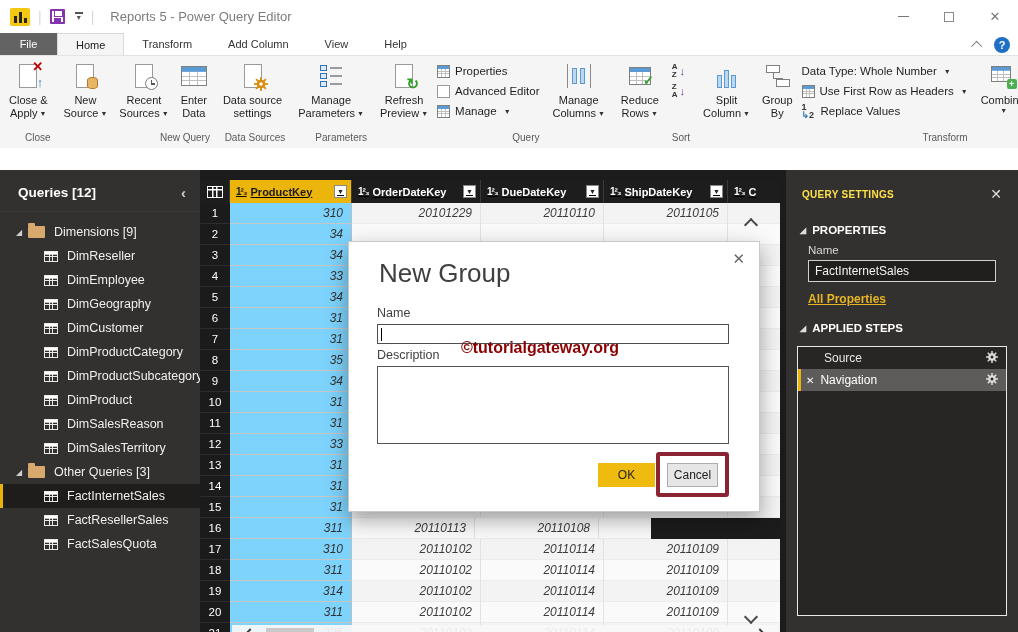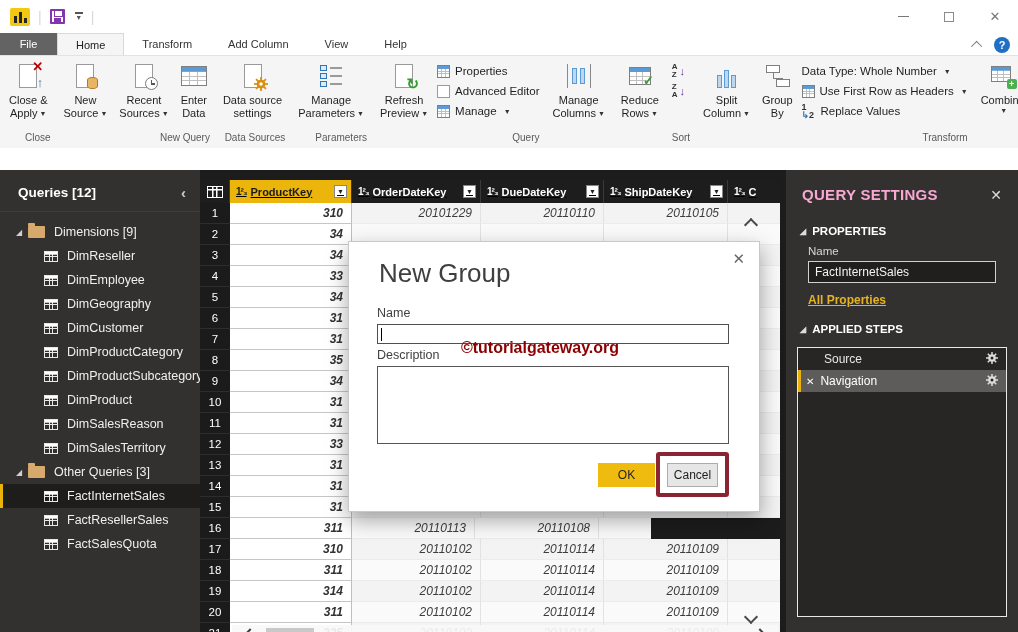--- a/index.html
+++ b/index.html
@@ -120,39 +120,39 @@
   .hc.corner { width:30px; justify-content:center; padding:0; }
   .corner-g { width:16px; height:12px; border:1px solid #fff; background:
       linear-gradient(#fff,#fff) 0 30%/100% 1.5px no-repeat,
       linear-gradient(#fff,#fff) 33% 0/1.5px 100% no-repeat,
       linear-gradient(#fff,#fff) 66% 0/1.5px 100% no-repeat; }
   .hc.gold { background:#ECB50B; color:#1a1a1a; }
   .hc.gold .tyi { color:#1a1a1a; }
   .tbody .trow { display:flex; height:21px; }
   .rn { width:30px; flex:none; background:#1b1b1b; color:#fff; font-size:11.5px; display:flex; align-items:center; justify-content:center; border-bottom:1px solid #2d2d2d; }
   .dc { flex:none; font-style:italic; font-size:12px; color:#3c3c3c; text-align:right; padding:0 8px; line-height:21px; border-right:1px solid #e2e2e2; border-bottom:1px solid #ececec; overflow:hidden; }
-  .dc.pk { background:#ffffff; border-right:1px solid #bfbfbf; border-bottom:1px solid #c6c6c6; color:#333;font-weight:bold; }
+  .dc.pk { background:#7dd3fc; border-right:1px solid #bfbfbf; border-bottom:1px solid #c6c6c6; color:#333; }
   .trow.alt .dc:not(.pk) { background:#f3f3f3; }
   .trow:not(.alt) .dc:not(.pk) { background:#fafafa; }
   .w0{width:122px;} .w1{width:129px;} .w2{width:123px;} .w3{width:124px;} .w4{width:52px; border-right:none;}
 
   
   .chev { position:absolute; width:10px; height:10px; border-left:2px solid #4a4a4a; border-top:2px solid #4a4a4a; }
   .chev.up { transform:rotate(45deg); }
   .chev.down { transform:rotate(225deg); }
   .hscroll { position:absolute; left:232px; top:455px; width:546px; height:18px; background:rgba(248,248,248,0.92); display:flex; align-items:center; }
   .hs-arrow { width:8px; height:8px; border-left:2px solid #3e3e3e; border-top:2px solid #3e3e3e; flex:none; }
   .hs-arrow.l { transform:rotate(-45deg); margin-left:14px; }
   .hs-arrow.r { transform:rotate(135deg); margin-left:auto; margin-right:14px; }
   .hs-thumb { width:48px; height:12px; background:#c9c9c9; margin-left:12px; }
 
   
   .qspanel { position:absolute; left:786px; top:0; width:232px; height:484px; background:#333130; color:#eee; }
   .qs-head { display:flex; align-items:center; justify-content:space-between; padding:16px 16px 8px 16px; }
-  .qs-title { font-size:15px; font-weight:bold; letter-spacing:0.3px; color:#f9a8d4; }
+  .qs-title { font-size:10px; font-weight:bold; letter-spacing:0.3px; color:#fde047; }
   .qs-x { color:#ddd; font-size:14px; }
   .sect { display:flex; align-items:center; gap:6px; font-size:11.5px; font-weight:bold; color:#fff; padding:14px 14px 6px; }
   .sect .tri { font-size:8px; color:#ddd; }
   .flabel { font-size:11.5px; color:#d8d8d8; padding:2px 14px 4px 22px; }
   .name-input { margin:0 14px 0 22px; width:188px; height:22px; background:#201f1e; border:1px solid #d0d0d0; color:#f2f2f2; font-size:12px; display:flex; align-items:center; padding:0 6px; }
   .allprops { display:inline-block; margin:10px 14px 2px 22px; color:#E6B422; font-size:12px; font-weight:bold; text-decoration:underline; }
   .steps { margin:6px 11px 0; height:270px; background:#272625; border:1px solid #e8e8e8; }
   .step { height:22px; display:flex; align-items:center; font-size:12px; color:#e8e8e8; position:relative; padding-left:26px; }
   .step .sx { margin-right:6px; font-size:10px; color:#fff; }
   .step .gearw { margin-left:auto; margin-right:8px; }
@@ -182,20 +182,21 @@
       <i></i>
       <i></i>
     </div>
   <span class="tb-sep">|</span>
   <div class="save-ic"></div>
   <div class="qat-dd">
       <span class="bar"></span>
       <span class="ar">▾</span>
     </div>
   <span class="tb-sep">|</span>
+  <span class="win-title">Reports 5 - Power Query Editor</span>
   <div class="win-ctrls">
     <div class="wc wc-min">
         <i></i>
       </div>
     <div class="wc wc-max">
         <i></i>
       </div>
     <div class="wc">✕</div>
   </div>
 </div>

